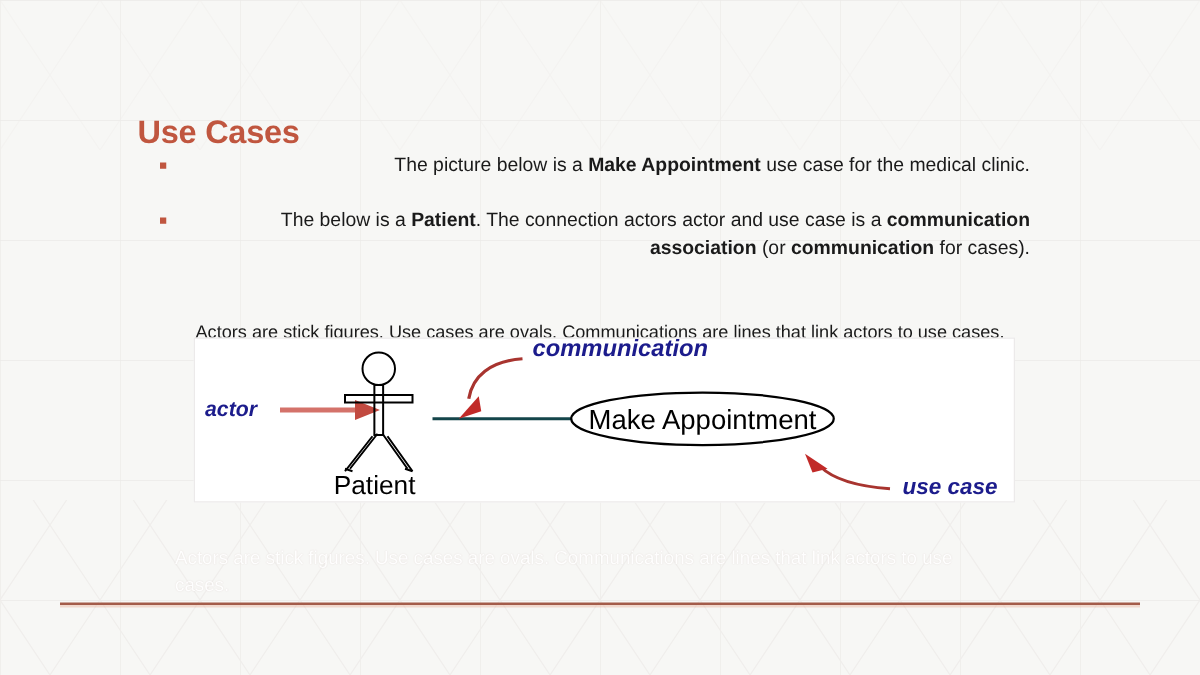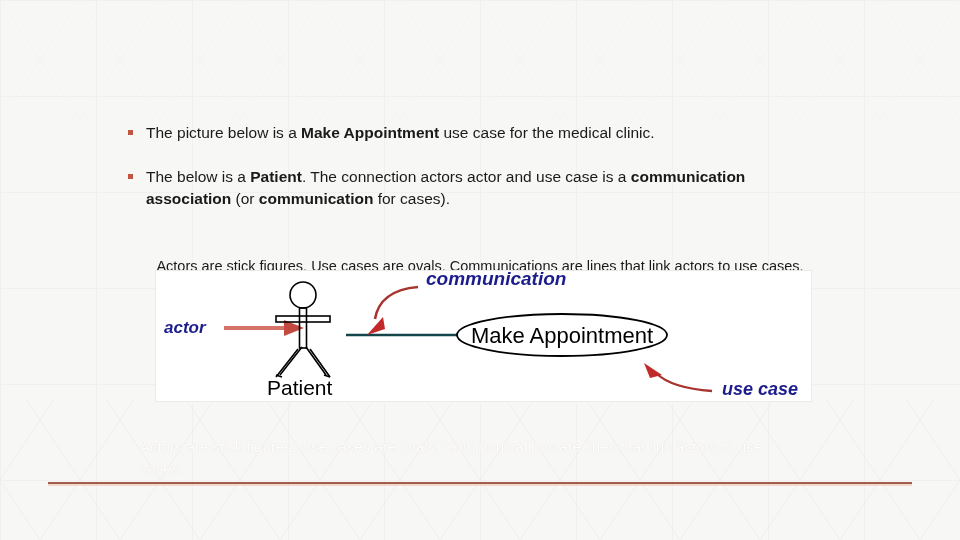--- a/index.html
+++ b/index.html
@@ -41,20 +41,21 @@
     color: #c0563f;
     white-space: nowrap;
   }
 
   
   #bullets {
     position: absolute;
     left: 124px;
     top: 122px;
     width: 700px;
+    text-align: right;
   }
   .bullet {
     position: relative;
     padding-left: 22px;
     color: #1a1a1a;
     font-size: 15.5px;
     line-height: 22px;
   }
   .bullet + .bullet { margin-top: 22px; }
   .bullet-marker {
@@ -136,20 +137,21 @@
     </pattern>
   </defs>
   <rect x="0" y="0" width="960" height="540" fill="#f7f7f5"></rect>
   <rect x="0" y="0" width="960" height="540" fill="url(#gridsq)"></rect>
   <rect x="0" y="400" width="960" height="140" fill="url(#tri)"></rect>
   <rect x="0" y="0" width="960" height="120" fill="url(#tri)" opacity="0.45"></rect>
 </svg>
 
 <div id="slide">
 
+  <div id="title" style="color: rgb(192, 86, 63);">Use Cases</div>
 
   <div id="bullets">
 
     <div class="bullet">
       <span class="bullet-marker" style="background: rgb(192, 86, 63);"></span>
       <span><span>The picture below is a </span><b>Make Appointment</b><span> use case for the medical clinic.</span></span>
     </div>
 
     <div class="bullet">
       <span class="bullet-marker" style="background: rgb(192, 86, 63);"></span>

